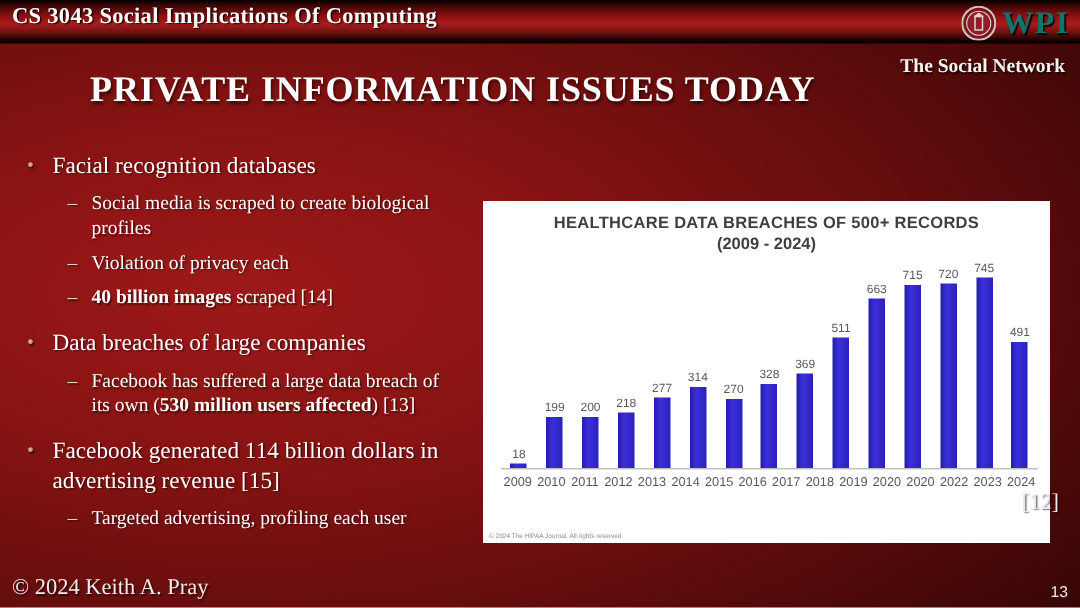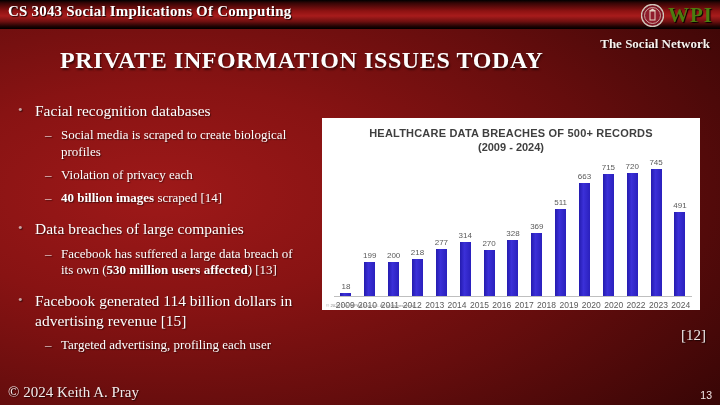--- a/index.html
+++ b/index.html
@@ -13,21 +13,21 @@
     position:absolute;top:0;left:0;width:720px;height:29px;
     background:linear-gradient(180deg,#000 0%,#330505 10%,#8e1212 38%,#a81c1c 55%,#701010 74%,#1a0202 92%,#000 100%);
   }
   .course-title{
     position:absolute;left:8px;top:3px;
     font-weight:bold;font-size:15px;color:#ffffff;
     text-shadow:1px 1px 1px rgba(0,0,0,.85);
     letter-spacing:.2px;white-space:nowrap;
   }
   .logo{position:absolute;right:7px;top:3px;display:flex;align-items:center;gap:4px;}
-  .logo-text{font-weight:bold;font-size:21px;color:#4d7c0f;letter-spacing:1px;text-shadow:1px 1px 1px #000;}
+  .logo-text{font-weight:bold;font-size:21px;color:#0f766e;letter-spacing:1px;text-shadow:1px 1px 1px #000;}
   .subtitle{
     position:absolute;right:10px;top:36px;
     font-weight:bold;font-size:13px;color:#f7f2ee;
     text-shadow:1px 1px 1px rgba(0,0,0,.7);
   }
   .slide-title{
     position:absolute;left:60px;top:47px;
     font-weight:600;font-size:24px;color:#fdfdfd;letter-spacing:.6px;
     text-shadow:1px 2px 2px rgba(0,0,0,.55);white-space:nowrap;
   }
@@ -35,21 +35,21 @@
   .content{position:absolute;left:18px;top:101px;width:300px;color:#fff;}
   .row{display:flex;align-items:flex-start;text-shadow:1px 1px 1px rgba(0,0,0,.5);}
   .l1{font-size:15.5px;margin-top:13px;line-height:1.25;}
   .l1:first-child{margin-top:0;}
   .l2{font-size:13px;margin-left:27px;margin-top:7px;line-height:1.25;width:262px;}
   .marker1{flex:0 0 17px;color:rgba(255,255,255,.62);font-size:13px;padding-top:1px;}
   .marker2{flex:0 0 16px;color:rgba(255,255,255,.85);}
   .row b{font-weight:bold;}
   
   .chart-panel{
-    position:absolute;left:322px;top:118px;width:378px;height:192px;
+    position:absolute;left:322px;top:134px;width:378px;height:228px;
     background:#ffffff;color:#3f3f3f;font-family:"Liberation Sans",sans-serif;
   }
   .chart-title{margin-top:9px;text-align:center;font-weight:bold;font-size:11px;letter-spacing:.2px;}
   .chart-subtitle{text-align:center;font-weight:bold;font-size:11px;margin-top:2px;}
   .bars{
     display:flex;align-items:flex-end;height:141px;
     margin:2px 8px 0 12px;border-bottom:1px solid #bfbfbf;
   }
   .col{flex:1;display:flex;flex-direction:column;align-items:center;justify-content:flex-end;}
   .val{font-size:8px;color:#595959;margin-bottom:2px;}

